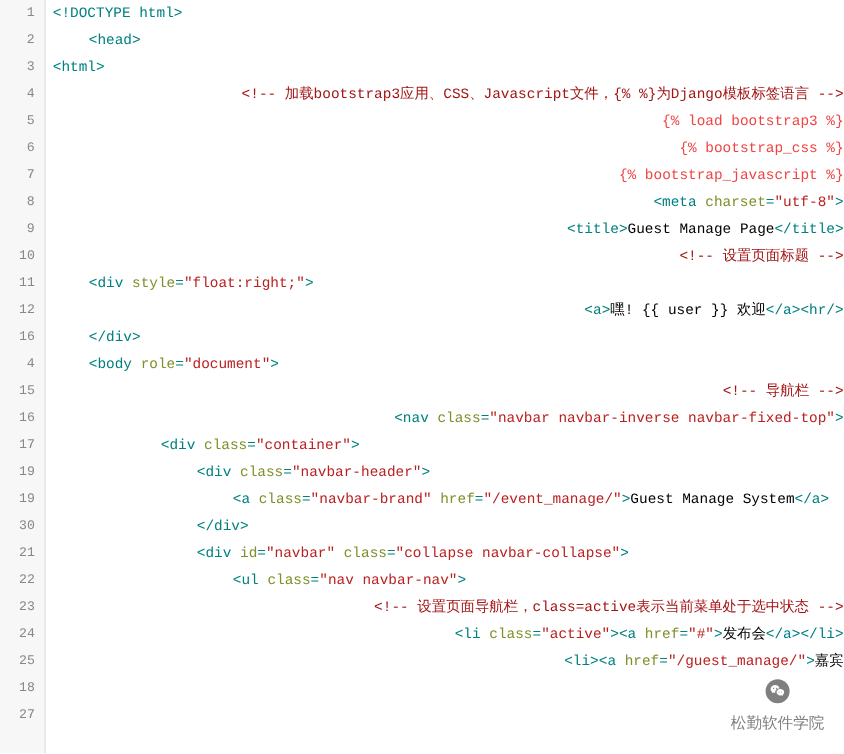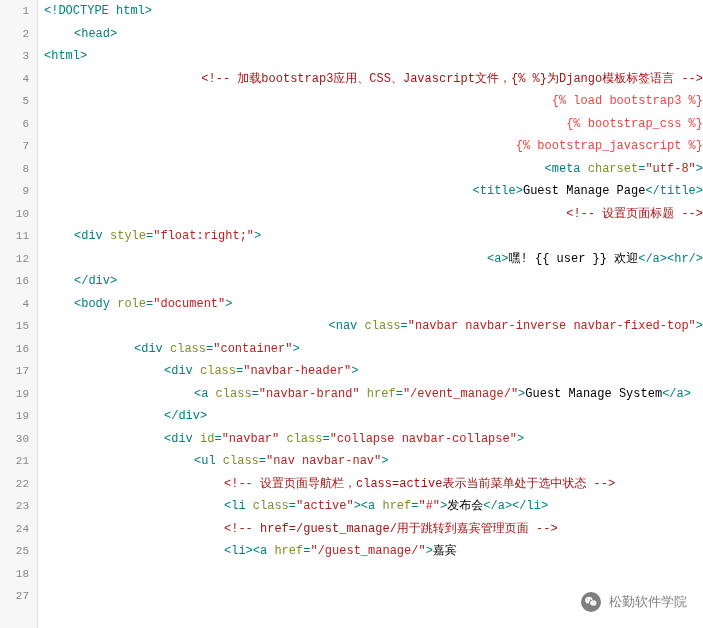--- a/index.html
+++ b/index.html
@@ -44,29 +44,30 @@
 .attr-n { color: #7d9029; }
 .attr-v { color: #ba2121; }
 .cmt { color: #a31515; }
 .txt { color: #000; }
 .tpl { color: #ef4444; }
 .ind1 { padding-left: 30px; }
 .ind2 { padding-left: 60px; text-align: right; }
 .ind3 { padding-left: 90px; }
 .ind4 { padding-left: 120px; }
 .ind5 { padding-left: 150px; }
-.ind6 { padding-left: 180px; }
+.ind6 { padding-left: 180px; text-align: right; }
 .watermark {
   position: absolute;
   right: 16px;
   bottom: 16px;
   display: flex;
   align-items: center;
   gap: 8px;
   opacity: 0.75;
+  flex-direction: column;
 }
 .wm-icon {
   width: 20px;
   height: 20px;
   border-radius: 50%;
   background: #555;
   display: flex;
   align-items: center;
   justify-content: center;
 }
@@ -114,30 +115,30 @@
       <div class="line ind2"><span class="tpl">{% load bootstrap3 %}</span></div>
       <div class="line ind2"><span class="tpl">{% bootstrap_css %}</span></div>
       <div class="line ind2"><span class="tpl">{% bootstrap_javascript %}</span></div>
       <div class="line ind2"><span class="tag">&lt;meta </span><span class="attr-n">charset</span><span class="tag">=</span><span class="attr-v">"utf-8"</span><span class="tag">&gt;</span></div>
       <div class="line ind2"><span class="tag">&lt;title&gt;</span><span class="txt">Guest Manage Page</span><span class="tag">&lt;/title&gt;</span></div>
       <div class="line ind2"><span class="cmt">&lt;!-- 设置页面标题 --&gt;</span></div>
       <div class="line ind1"><span class="tag">&lt;div </span><span class="attr-n">style</span><span class="tag">=</span><span class="attr-v">"float:right;"</span><span class="tag">&gt;</span></div>
       <div class="line ind2"><span class="tag">&lt;a&gt;</span><span class="txt">嘿! {{ user }} 欢迎</span><span class="tag">&lt;/a&gt;&lt;hr/&gt;</span></div>
       <div class="line ind1"><span class="tag">&lt;/div&gt;</span></div>
       <div class="line ind1"><span class="tag">&lt;body </span><span class="attr-n">role</span><span class="tag">=</span><span class="attr-v">"document"</span><span class="tag">&gt;</span></div>
+      <div class="line ind2"><span class="cmt">&lt;!-- 导航栏 --&gt;</span></div>
       <div class="line ind2"><span class="tag">&lt;nav </span><span class="attr-n">class</span><span class="tag">=</span><span class="attr-v">"navbar navbar-inverse navbar-fixed-top"</span><span class="tag">&gt;</span></div>
       <div class="line ind3"><span class="tag">&lt;div </span><span class="attr-n">class</span><span class="tag">=</span><span class="attr-v">"container"</span><span class="tag">&gt;</span></div>
       <div class="line ind4"><span class="tag">&lt;div </span><span class="attr-n">class</span><span class="tag">=</span><span class="attr-v">"navbar-header"</span><span class="tag">&gt;</span></div>
       <div class="line ind5"><span class="tag">&lt;a </span><span class="attr-n">class</span><span class="tag">=</span><span class="attr-v">"navbar-brand"</span><span class="tag"> </span><span class="attr-n">href</span><span class="tag">=</span><span class="attr-v">"/event_manage/"</span><span class="tag">&gt;</span><span class="txt">Guest Manage System</span><span class="tag">&lt;/a&gt;</span></div>
       <div class="line ind4"><span class="tag">&lt;/div&gt;</span></div>
       <div class="line ind4"><span class="tag">&lt;div </span><span class="attr-n">id</span><span class="tag">=</span><span class="attr-v">"navbar"</span><span class="tag"> </span><span class="attr-n">class</span><span class="tag">=</span><span class="attr-v">"collapse navbar-collapse"</span><span class="tag">&gt;</span></div>
       <div class="line ind5"><span class="tag">&lt;ul </span><span class="attr-n">class</span><span class="tag">=</span><span class="attr-v">"nav navbar-nav"</span><span class="tag">&gt;</span></div>
       <div class="line ind6"><span class="cmt">&lt;!-- 设置页面导航栏，class=active表示当前菜单处于选中状态 --&gt;</span></div>
       <div class="line ind6"><span class="tag">&lt;li </span><span class="attr-n">class</span><span class="tag">=</span><span class="attr-v">"active"</span><span class="tag">&gt;&lt;a </span><span class="attr-n">href</span><span class="tag">=</span><span class="attr-v">"#"</span><span class="tag">&gt;</span><span class="txt">发布会</span><span class="tag">&lt;/a&gt;&lt;/li&gt;</span></div>
-      <div class="line ind6"><span class="cmt">&lt;!-- href=/guest_manage/用于跳转到嘉宾管理页面 --&gt;</span></div>
       <div class="line ind6"><span class="tag">&lt;li&gt;&lt;a </span><span class="attr-n">href</span><span class="tag">=</span><span class="attr-v">"/guest_manage/"</span><span class="tag">&gt;</span><span class="txt">嘉宾</span></div>
     </div>
 </div>
 
 <div class="watermark">
   <span class="wm-icon">
     <svg viewBox="0 0 24 24" fill="#fff">
         <path d="M8.5 3C4.9 3 2 5.6 2 8.8c0 1.8.9 3.3 2.4 4.4l-.6 1.9 2.1-1.1c.8.2 1.6.3 2.5.3h.4c-.1-.4-.2-.8-.2-1.3 0-2.7 2.6-4.9 5.9-4.9h.3C14.4 5 11.7 3 8.5 3zM6.3 7.2c.5 0 .9.4.9.9s-.4.9-.9.9-.9-.4-.9-.9.4-.9.9-.9zm4.4 0c.5 0 .9.4.9.9s-.4.9-.9.9-.9-.4-.9-.9.4-.9.9-.9zM16 9c-3.1 0-5.5 2.1-5.5 4.6s2.5 4.6 5.5 4.6c.7 0 1.4-.1 2-.3l1.8.9-.5-1.6c1.3-.9 2.1-2.2 2.1-3.7C21.5 11.1 19 9 16 9zm-1.8 3.3c.4 0 .7.3.7.7s-.3.7-.7.7-.7-.3-.7-.7.3-.7.7-.7zm3.6 0c.4 0 .7.3.7.7s-.3.7-.7.7-.7-.3-.7-.7.3-.7.7-.7z"></path>
       </svg>
   </span>

